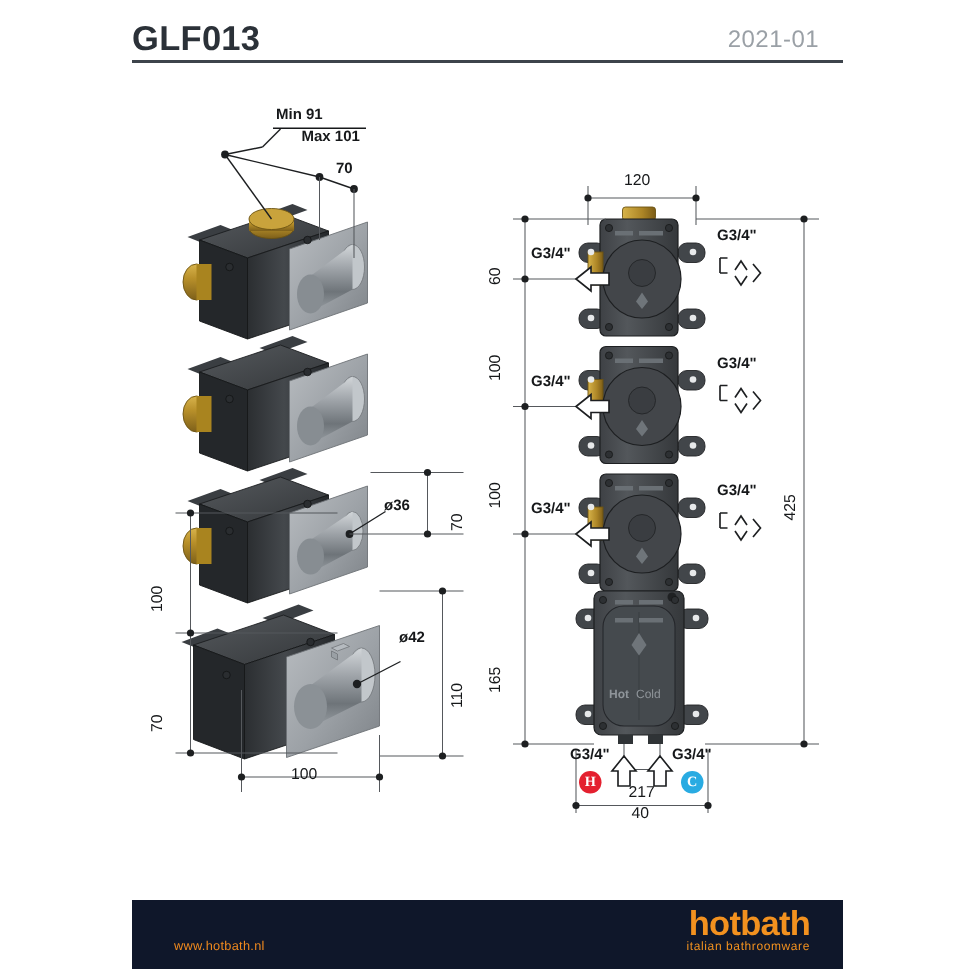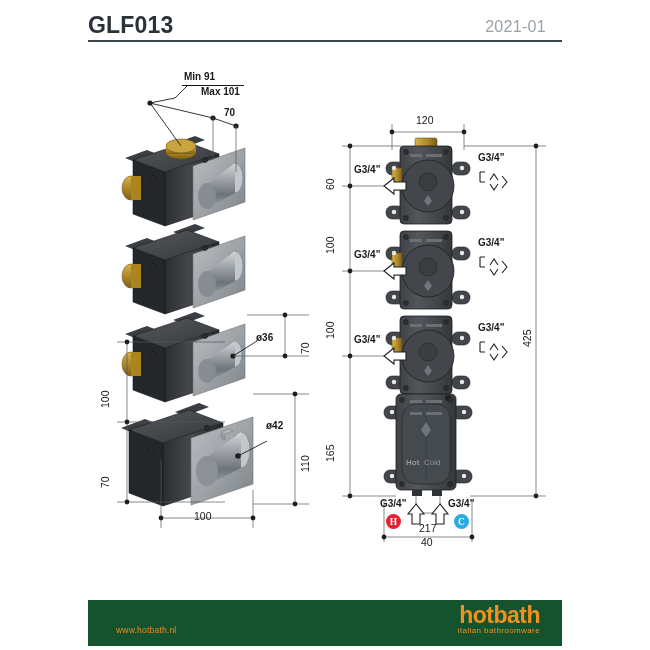--- a/index.html
+++ b/index.html
@@ -22,21 +22,21 @@
     position:absolute;right:16px;top:10px;
     font-size:16px;color:#9aa0a6;letter-spacing:0.3px;
   }
   .header-rule{
     position:absolute;left:88px;top:40px;width:474px;height:2px;background:#3d444b;
   }
 
   
   .footer{
     position:absolute;left:88px;top:600px;width:474px;height:46px;
-    background:#14532d;
+    background:#0f172a;
   }
   .footer-url{
     position:absolute;left:28px;top:25px;
     font-size:8.5px;color:#f08a1e;letter-spacing:.2px;
   }
   .brand{position:absolute;right:22px;top:4px;text-align:right;}
   .brand-name{
     font-size:23px;font-weight:bold;color:#f2911f;line-height:22px;letter-spacing:-0.5px;
   }
   .brand-tag{

